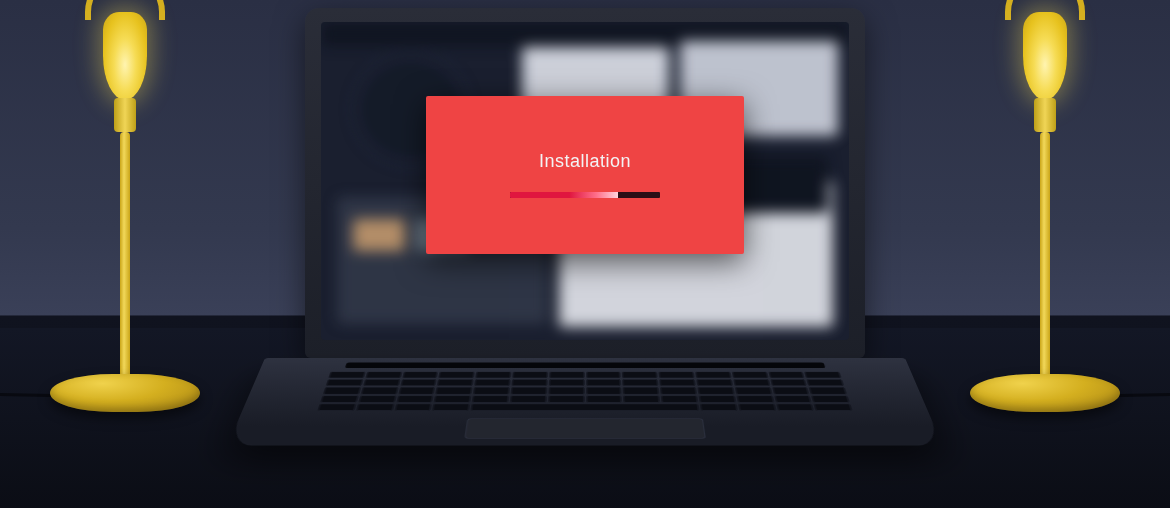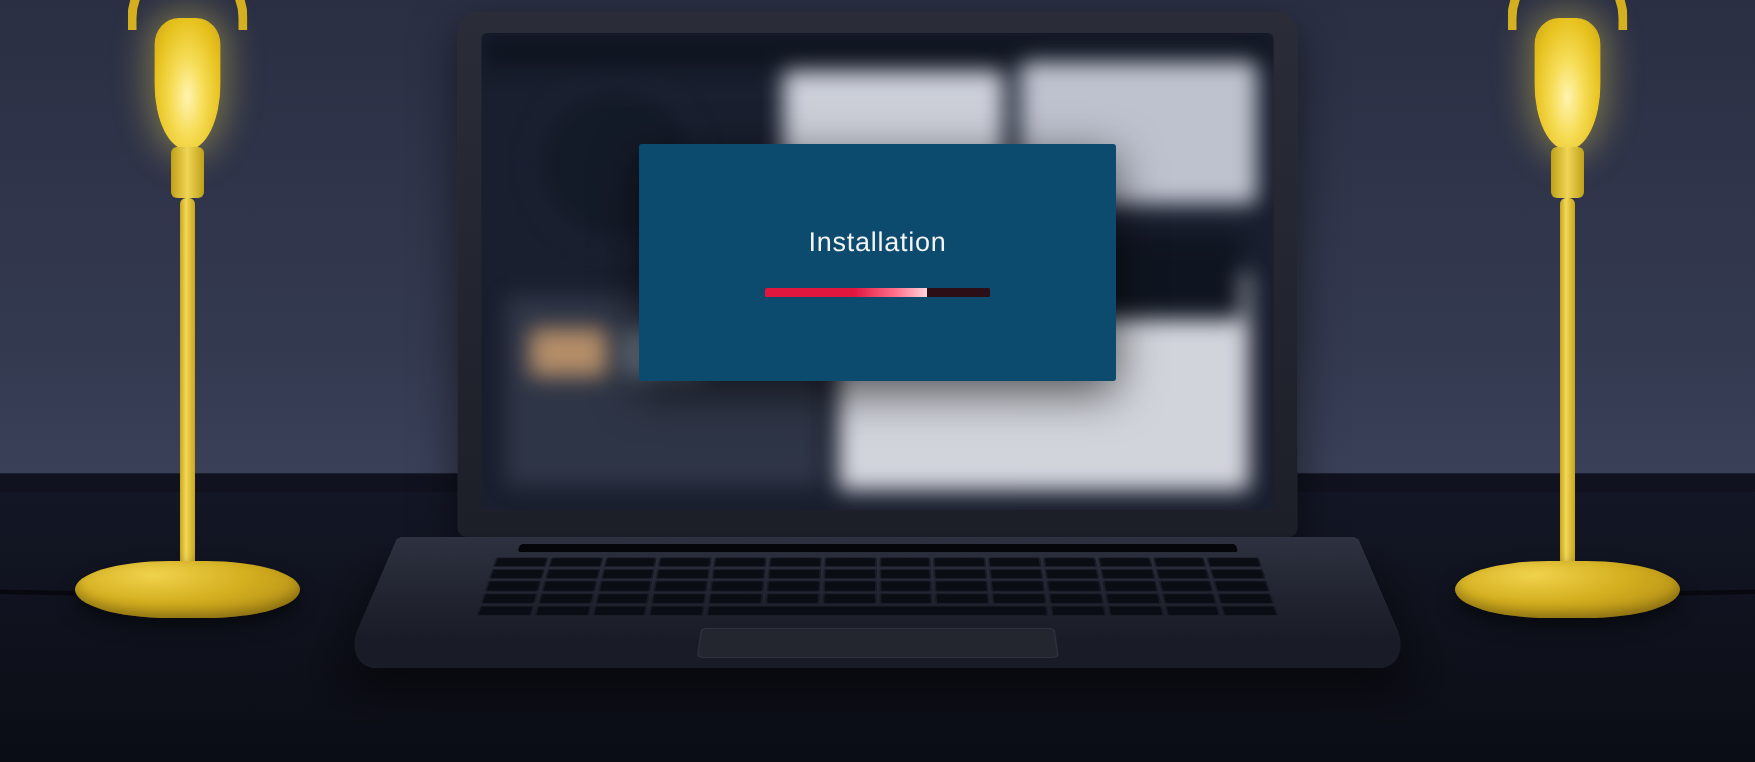--- a/index.html
+++ b/index.html
@@ -122,21 +122,21 @@
   .p6 { left:45%; top:50%; width:52%; height:46%; background:#e6e8f0; }
   .p7 { left:68%; top:42%; width:28%; height:18%; background:#0e1422; }
   .p8 { left:6%; top:62%; width:10%; height:10%; background:#c96; }
   .p9 { left:18%; top:62%; width:10%; height:10%; background:#789; }
 
   .installer {
     position: absolute;
     left: 50%; top: 48%;
     transform: translate(-50%, -50%);
     width: 318px; height: 158px;
-    background: #0c4a6e;
+    background: #ef4444;
     border-radius: 2px;
     display: flex;
     flex-direction: column;
     align-items: center;
     justify-content: center;
     gap: 20px;
     box-shadow: 0 8px 30px rgba(0,0,0,.6);
   }
   .installer-title {
     color: #f3f3f4;

